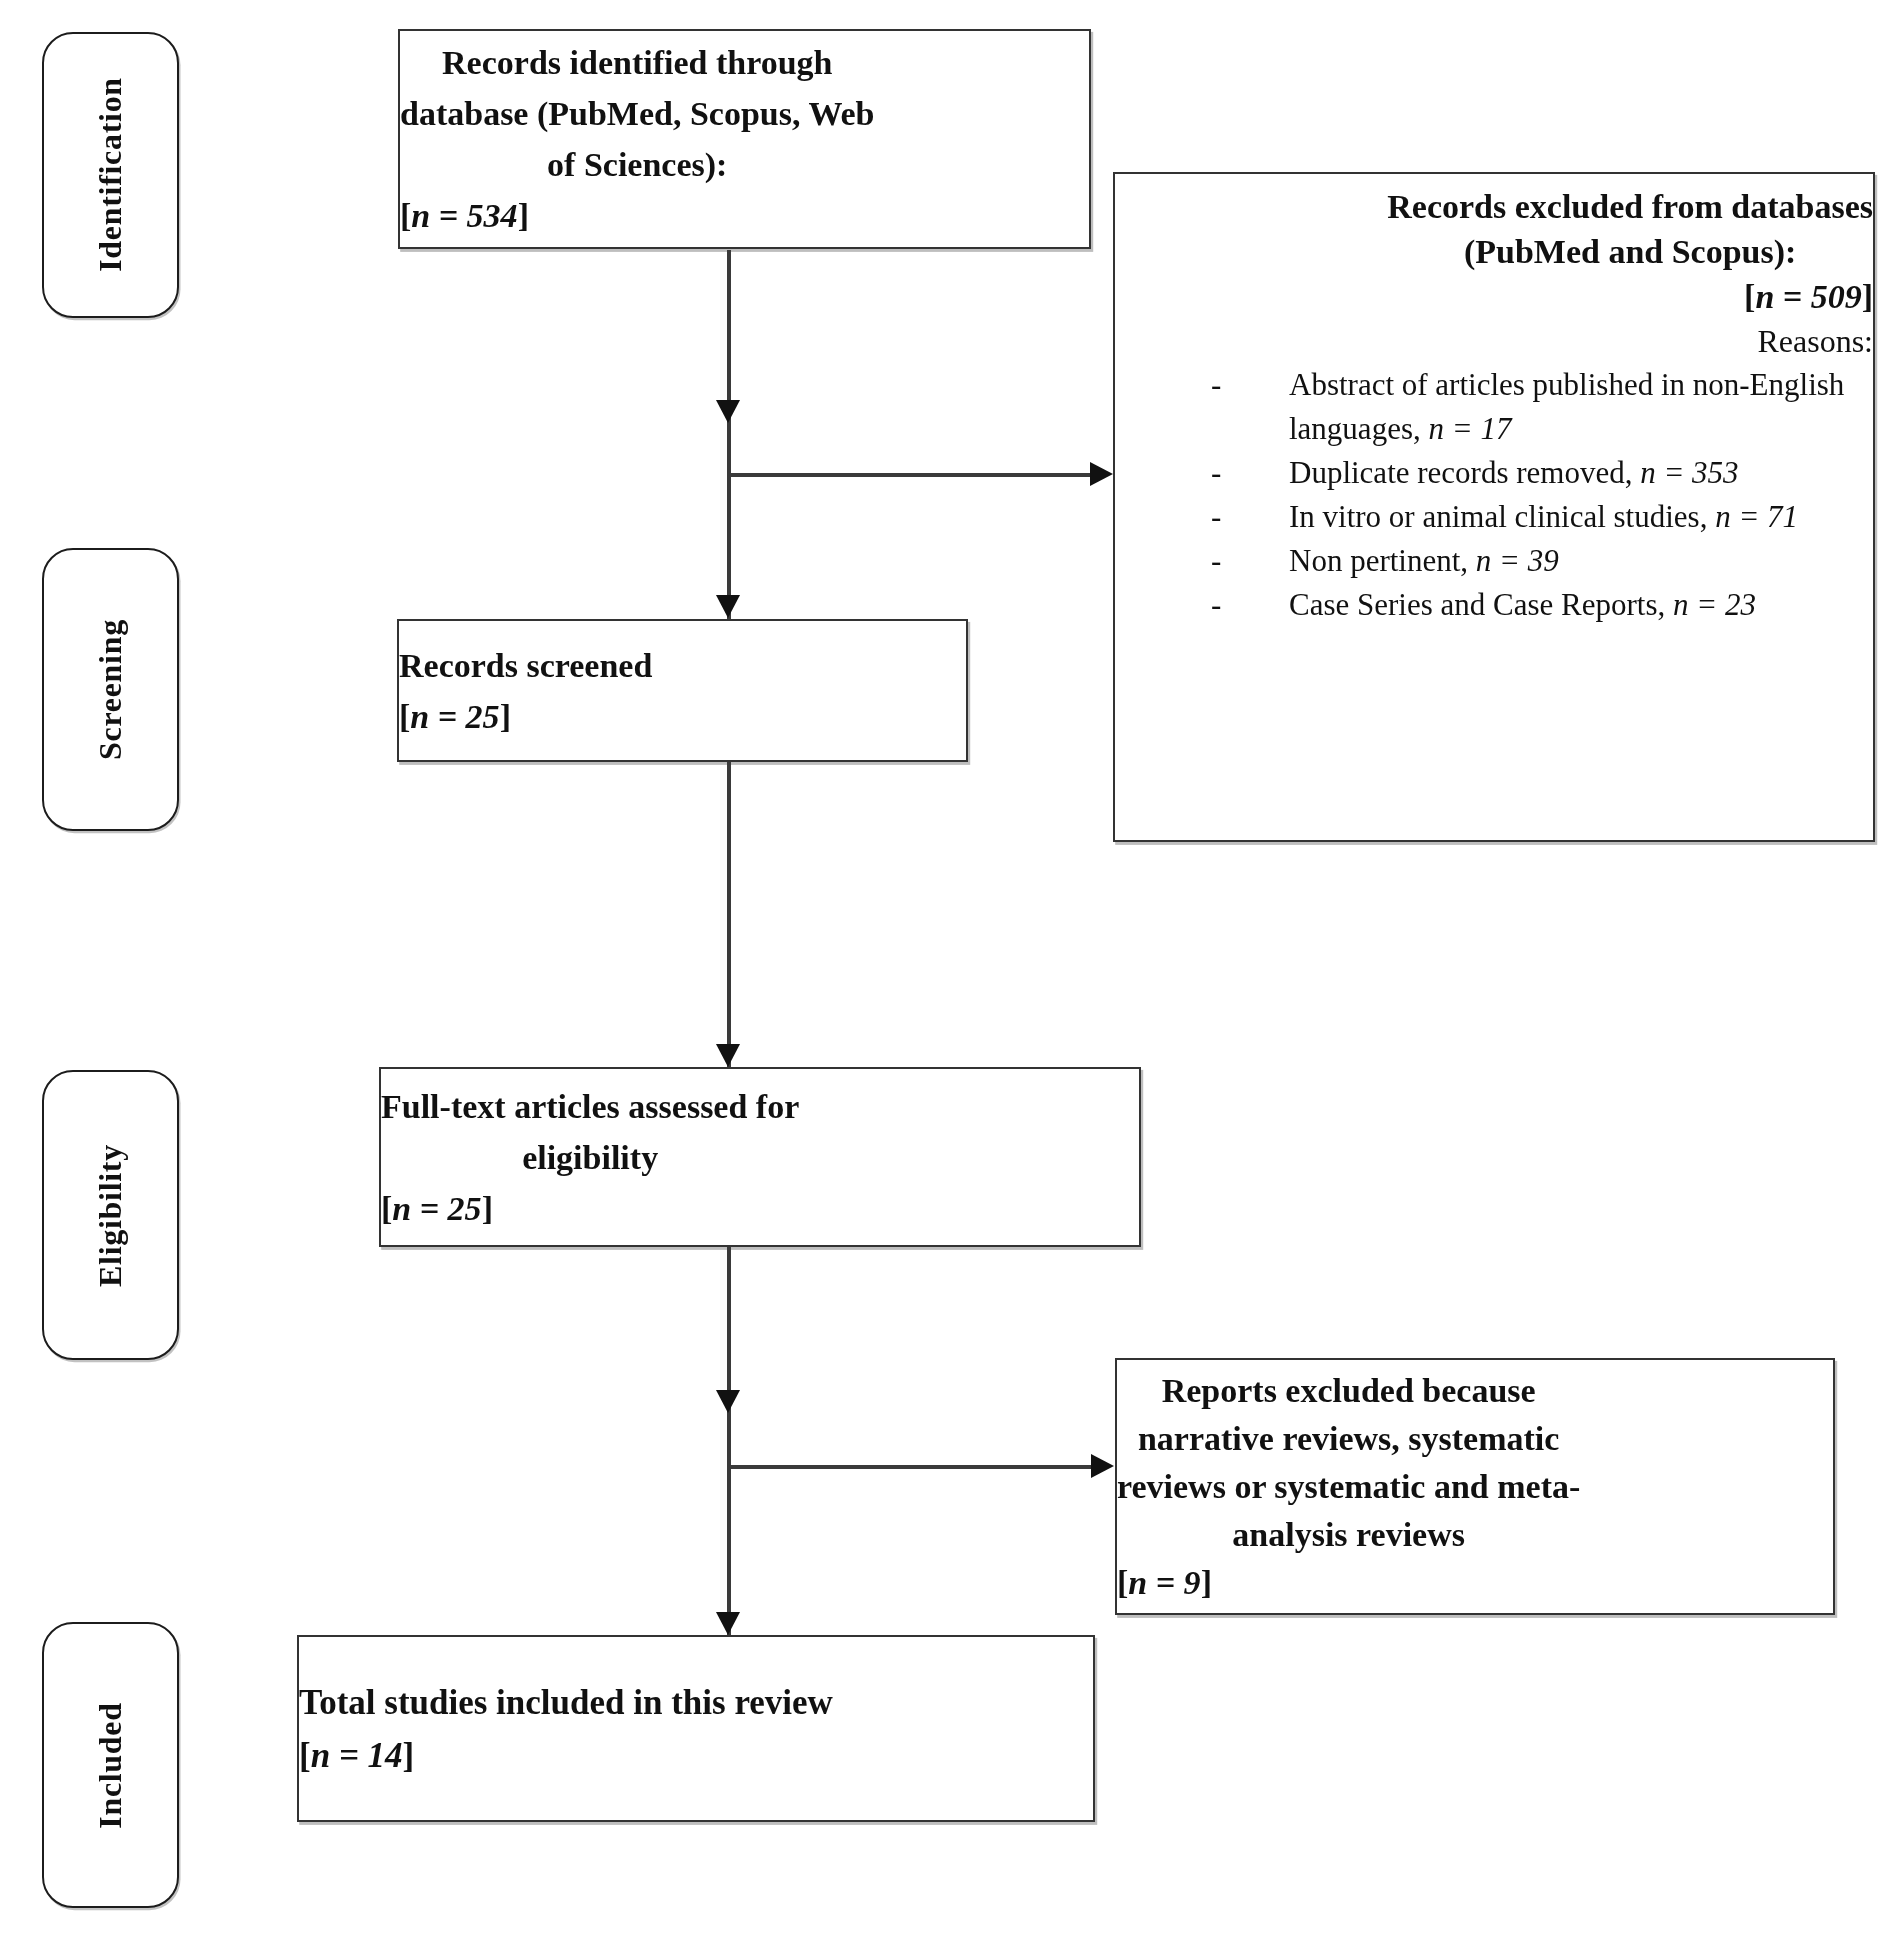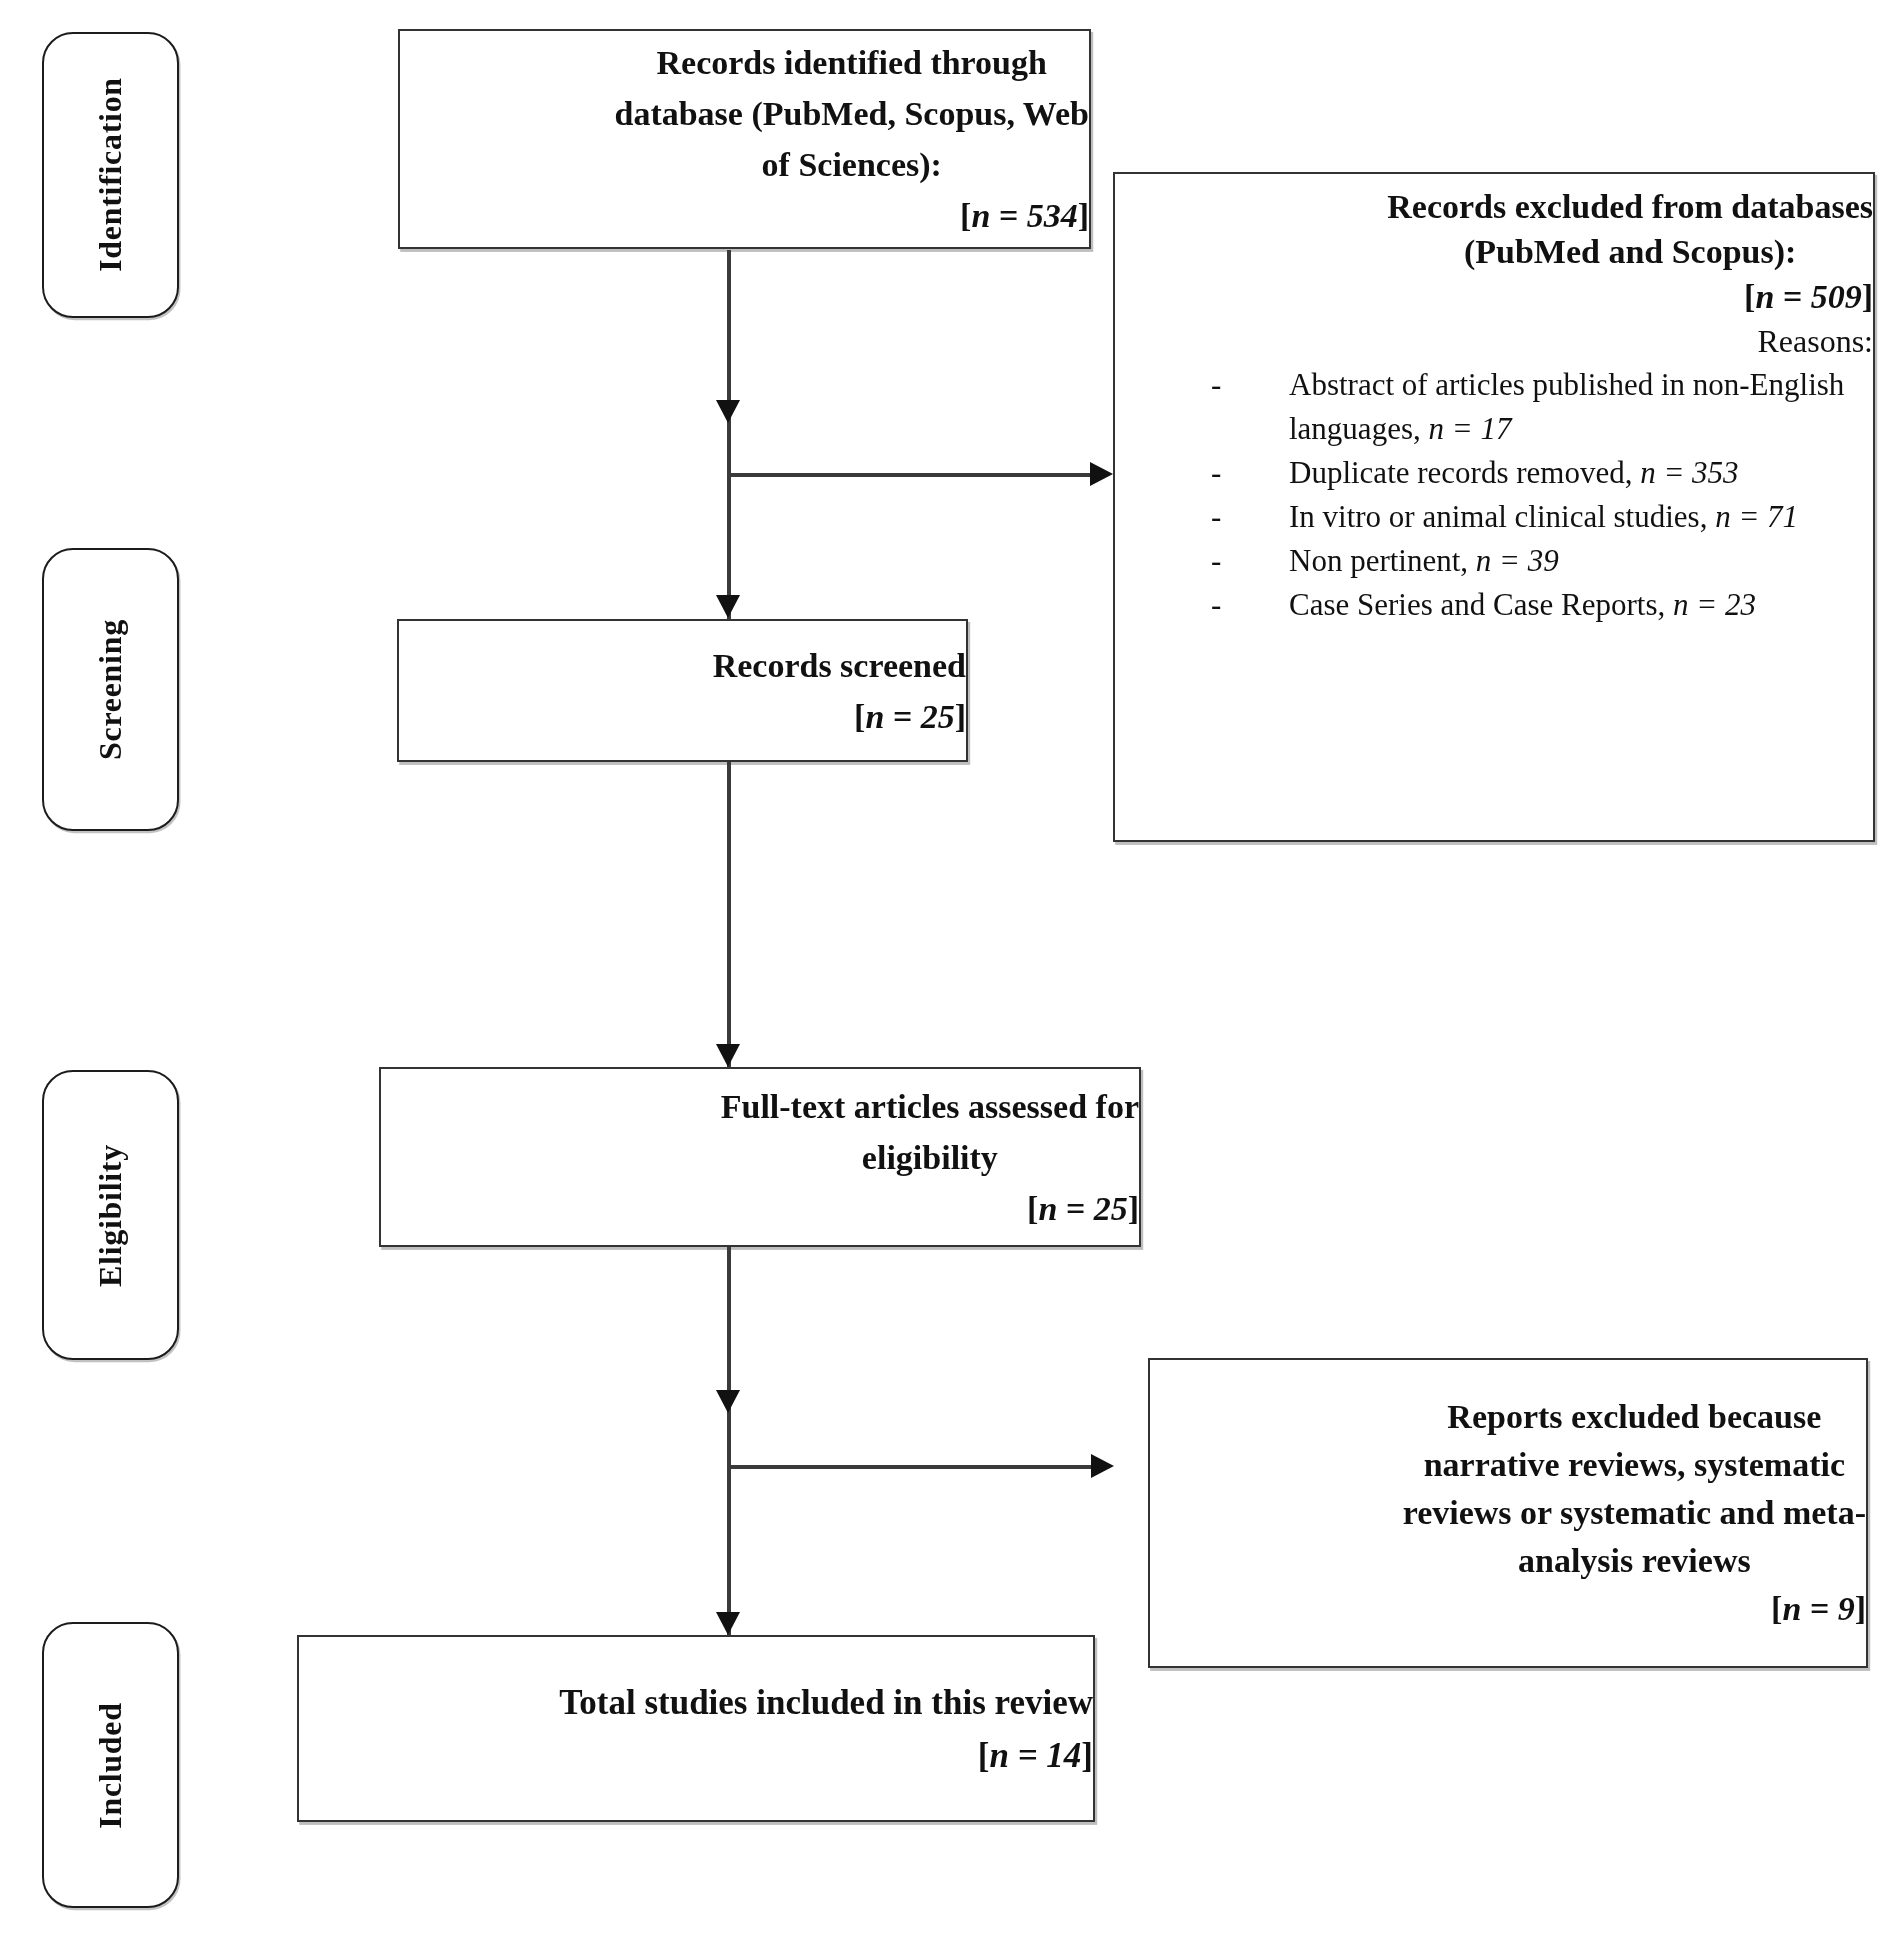--- a/index.html
+++ b/index.html
@@ -41,21 +41,21 @@
 
   
   .box {
     position: absolute;
     box-sizing: border-box;
     border: 2.9px solid #333333;
     background: #ffffff;
     box-shadow: 2.2px 2.9px 0 rgba(125,125,125,0.5);
     display: flex;
     flex-direction: column;
-    align-items: flex-end;
+    align-items: flex-start;
     justify-content: center;
     text-align: center;
   }
   .box-title {
     font-weight: bold;
     white-space: pre-line;
   }
   .box-count { font-weight: bold; }
   .box-count i, .reason-item i { font-style: italic; font-weight: inherit; }
 
@@ -93,21 +93,21 @@
     left: -78px;
     top: 0;
   }
 
   .box-screened { left: 397px; top: 619px; width: 571px; height: 143px; }
   .box-screened .box-title, .box-screened .box-count { font-size: 34px; line-height: 51px; }
 
   .box-fulltext { left: 379px; top: 1067px; width: 762px; height: 180px; }
   .box-fulltext .box-title, .box-fulltext .box-count { font-size: 34px; line-height: 51px; }
 
-  .box-excluded-reports { left: 1148px; top: 1358px; width: 720px; height: 310px; }
+  .box-excluded-reports { left: 1115px; top: 1358px; width: 720px; height: 257px; }
   .box-excluded-reports .box-title, .box-excluded-reports .box-count { font-size: 34px; line-height: 48px; }
 
   .box-total { left: 297px; top: 1635px; width: 798px; height: 187px; }
   .box-total .box-title, .box-total .box-count { font-size: 35px; line-height: 53px; }
 
   
   .vline { position: absolute; width: 3.7px; background: #3a3a3a; }
   .hline { position: absolute; height: 3.7px; background: #3a3a3a; }
   .tri-down {
     position: absolute; width: 0; height: 0;

